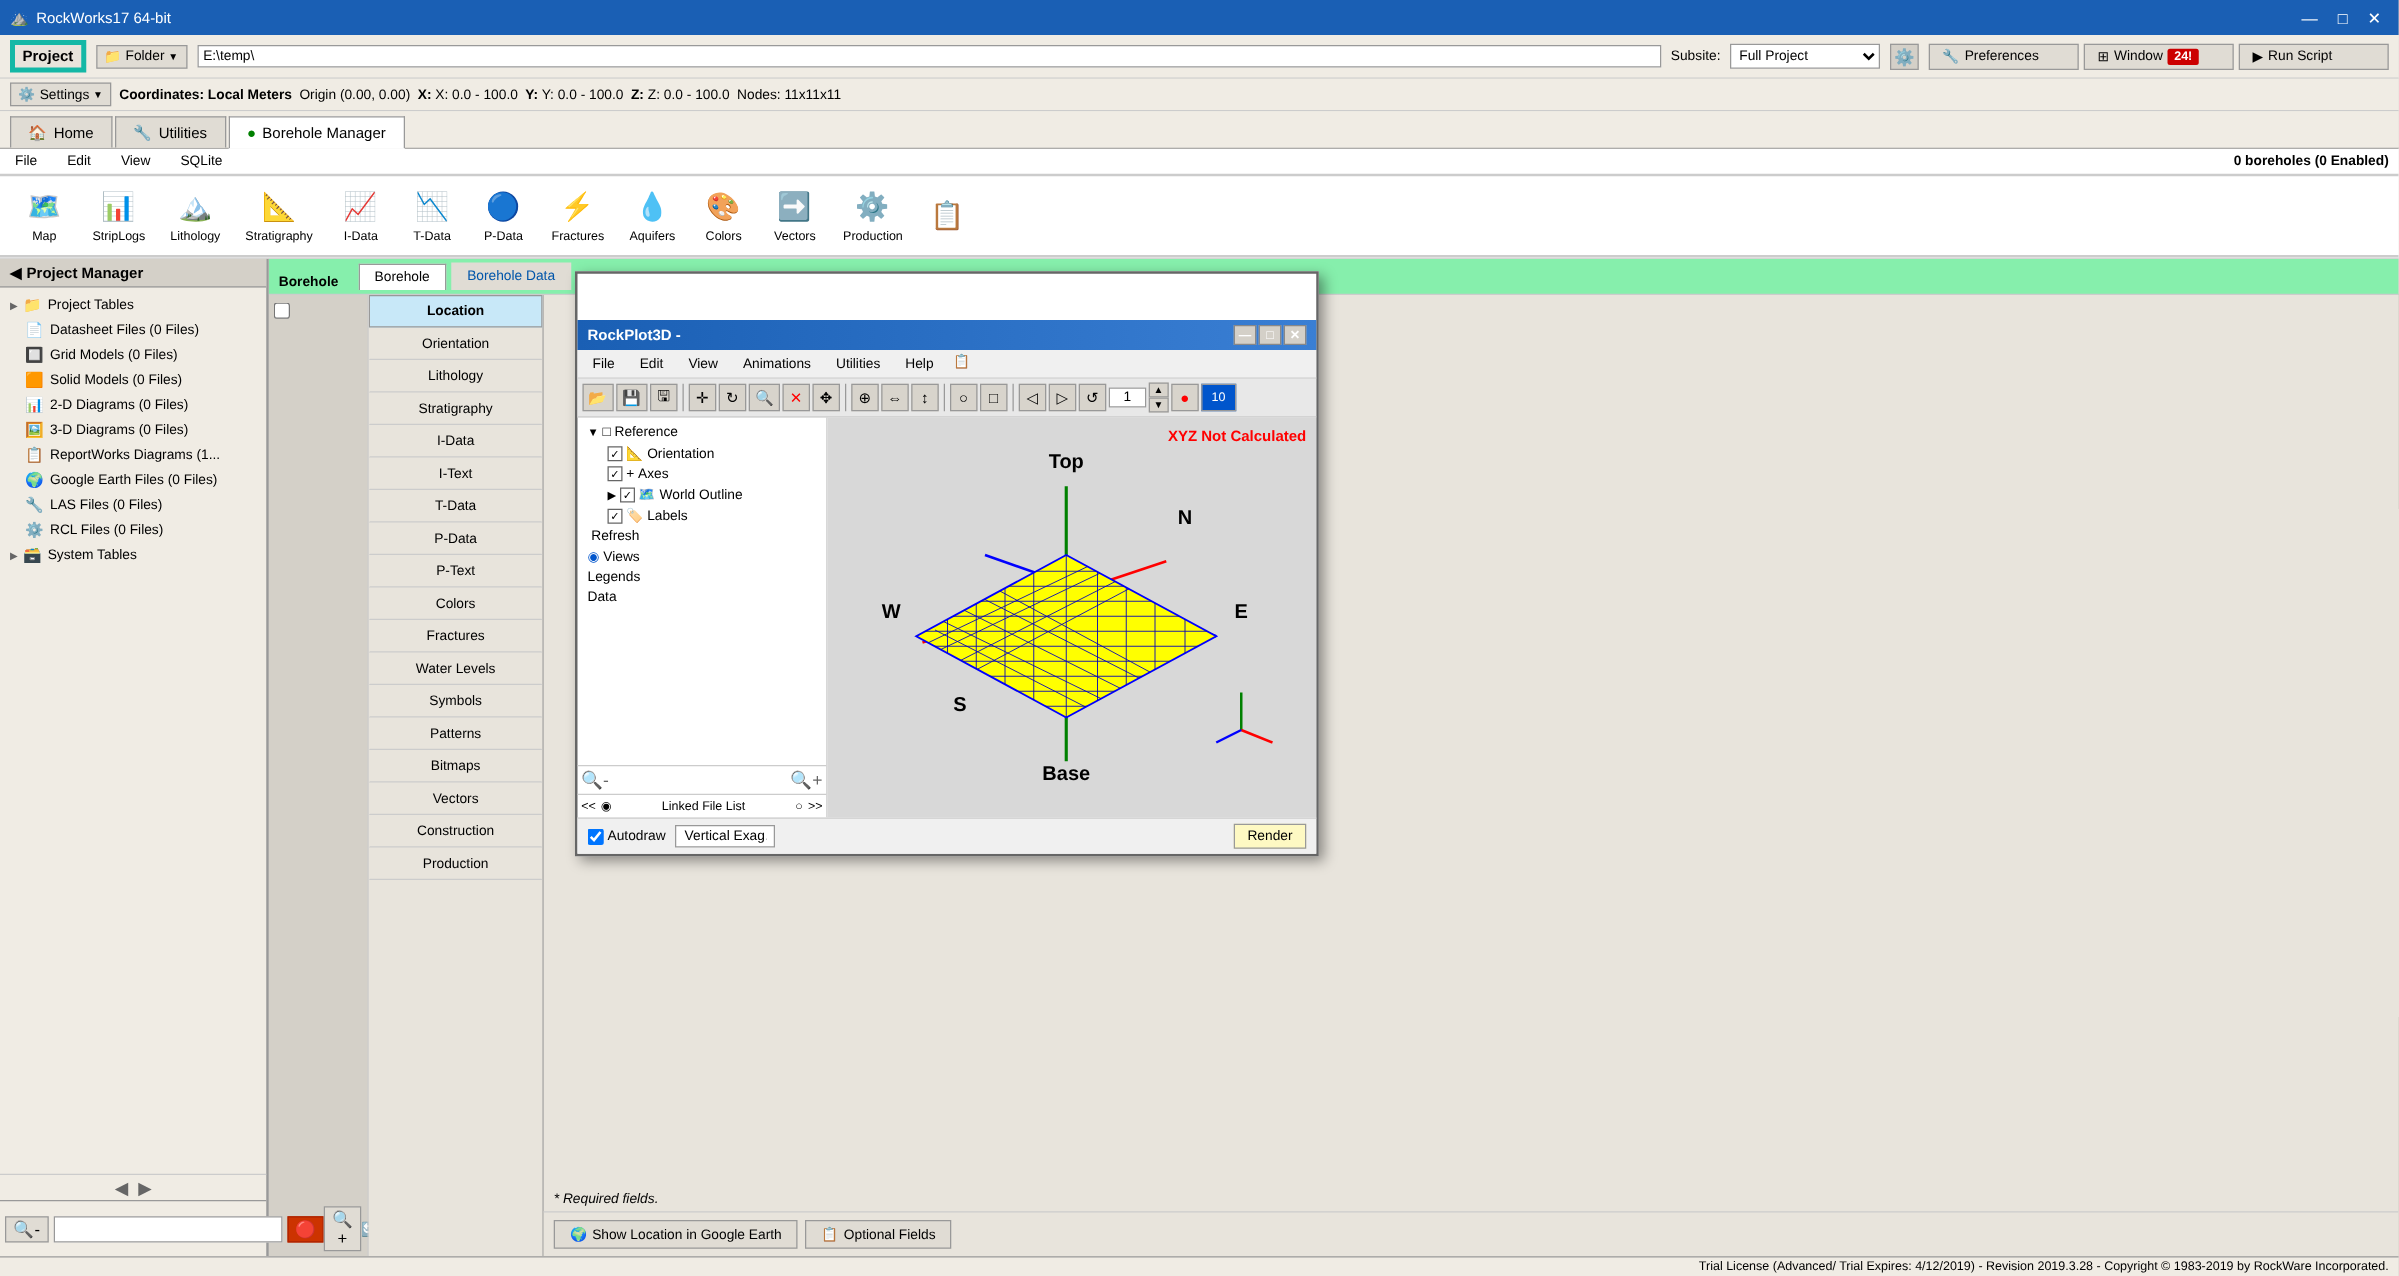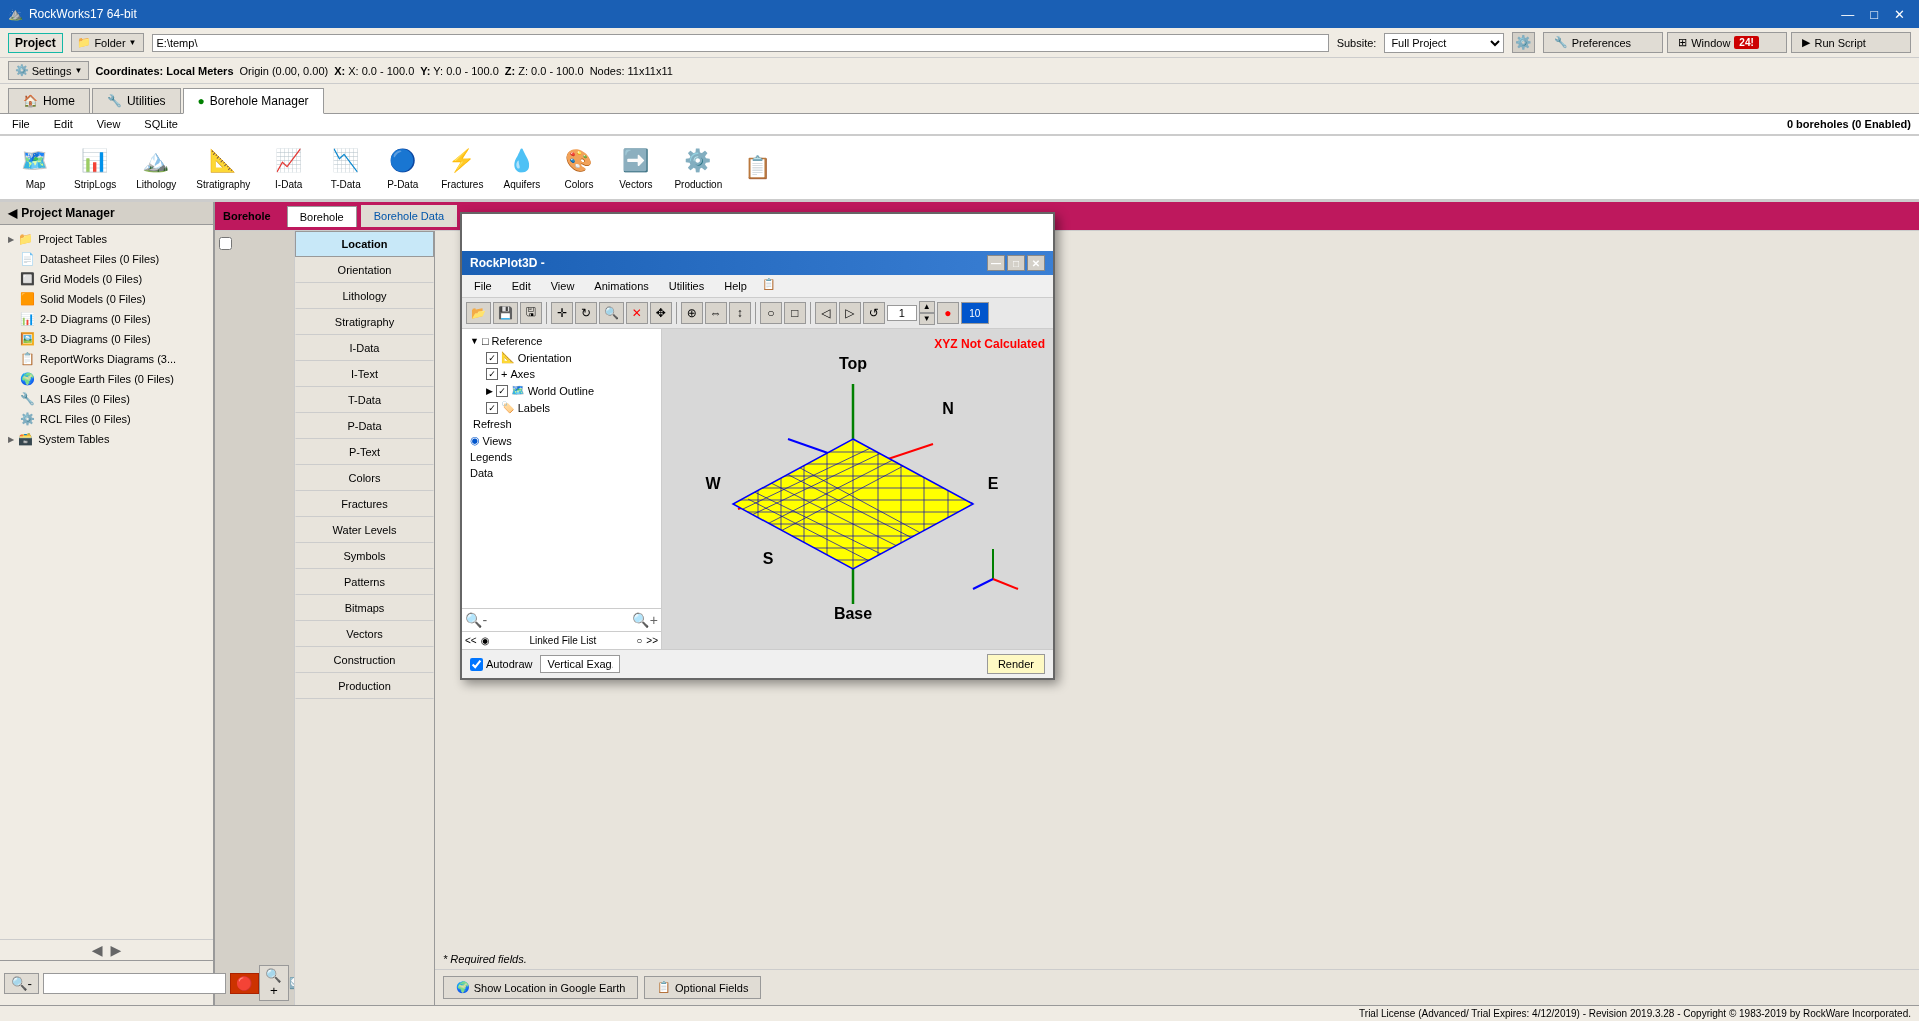--- a/index.html
+++ b/index.html
@@ -12,21 +12,21 @@
     .title-btn { background: none; border: none; color: white; cursor: pointer; font-size: 13px; padding: 2px 6px; }
 
     
     #main-wrapper { display: flex; flex-direction: column; height: calc(1021px - 28px); }
 
     
     #top-area { background: #f0ece4; border-bottom: 1px solid #999; }
 
     
     #project-toolbar { display: flex; align-items: center; gap: 8px; padding: 4px 8px; background: #f0ece4; border-bottom: 1px solid #ccc; }
-    .proj-label { font-weight: bold; font-size: 12px; border: 1px solid #14b8a6; padding: 2px 6px; background: #e8e4dc; }
+    .proj-label { font-weight: bold; font-size: 12px; border: 4px solid #14b8a6; padding: 2px 6px; background: #e8e4dc; }
     .toolbar-btn { background: #e0dcd4; border: 1px solid #999; padding: 2px 6px; cursor: pointer; font-size: 11px; display: flex; align-items: center; gap: 3px; }
     .folder-input { flex: 1; border: 1px solid #999; padding: 2px 4px; background: white; font-size: 11px; }
     .subsite-label { font-size: 11px; }
     .subsite-select { border: 1px solid #999; padding: 2px; font-size: 11px; background: white; min-width: 120px; }
 
     
     #coords-bar { padding: 3px 8px; font-size: 11px; background: #f0ece4; border-bottom: 1px solid #ccc; display: flex; align-items: center; gap: 6px; }
     .coords-bold { font-weight: bold; }
     .pref-btn { background: #e0dcd4; border: 1px solid #999; padding: 3px 10px; cursor: pointer; font-size: 11px; display: flex; align-items: center; gap: 4px; min-width: 120px; }
     .window-btn { background: #e0dcd4; border: 1px solid #999; padding: 3px 10px; cursor: pointer; font-size: 11px; display: flex; align-items: center; gap: 4px; min-width: 120px; }
@@ -90,21 +90,21 @@
     .rp-tree-item { padding: 2px 4px; display: flex; align-items: center; gap: 3px; cursor: pointer; }
     .rp-tree-checkbox { width: 12px; height: 12px; border: 1px solid #666; display: flex; align-items: center; justify-content: center; font-size: 9px; background: white; }
     #rp-zoom-btns { display: flex; align-items: center; justify-content: space-between; padding: 3px; border-top: 1px solid #ccc; }
     .rp-zoom-btn { font-size: 14px; cursor: pointer; color: #666; border: none; background: none; }
     #rp-nav-bar { padding: 3px; border-top: 1px solid #ccc; display: flex; align-items: center; gap: 4px; font-size: 10px; }
     #rp-view { flex: 1; background: #d8d8d8; position: relative; display: flex; align-items: center; justify-content: center; }
     #rp-bottom { display: flex; align-items: center; padding: 4px 8px; background: #f0f0f0; border-top: 1px solid #ccc; gap: 8px; font-size: 11px; }
     .rp-bottom-btn { background: #fef9c3; border: 1px solid #999; padding: 3px 10px; cursor: pointer; font-size: 11px; }
     .rp-bottom-input { border: 1px solid #999; padding: 2px 6px; font-size: 11px; background: white; width: 80px; }
     .rp-checkbox { display: flex; align-items: center; gap: 3px; }
-    #bh-header { display: flex; align-items: center; background: #be185d; border-bottom: 1px solid #ccc; padding: 3px 8px; font-size: 11px; }
+    #bh-header { display: flex; align-items: flex-end; background: #86efac; border-bottom: 1px solid #ccc; padding: 3px 8px; font-size: 11px; }
     .bh-header-tab { padding: 4px 12px; cursor: pointer; background: #e0dcd4; border: 1px solid transparent; }
     .bh-header-tab.active-tab { background: white; border: 1px solid #999; border-bottom: none; }
 
     
     #bh-list-area { padding: 4px; border-right: 1px solid #ccc; width: 80px; }
     .bh-checkbox { display: flex; align-items: center; gap: 2px; font-size: 11px; margin: 2px 0; }
 
     .rp-separator { width: 1px; height: 22px; background: #999; margin: 0 2px; }
 
     
@@ -283,21 +283,21 @@
         <div class="tree-item" style="padding-left:16px;">
           <span class="tree-icon">📊</span>
           <span>2-D Diagrams (0 Files)</span>
         </div>
         <div class="tree-item" style="padding-left:16px;">
           <span class="tree-icon">🖼️</span>
           <span>3-D Diagrams (0 Files)</span>
         </div>
         <div class="tree-item" style="padding-left:16px;">
           <span class="tree-icon">📋</span>
-          <span>ReportWorks Diagrams (3...</span>
+          <span>ReportWorks Diagrams (1...</span>
         </div>
         <div class="tree-item" style="padding-left:16px;">
           <span class="tree-icon">🌍</span>
           <span>Google Earth Files (0 Files)</span>
         </div>
         <div class="tree-item" style="padding-left:16px;">
           <span class="tree-icon">🔧</span>
           <span>LAS Files (0 Files)</span>
         </div>
         <div class="tree-item" style="padding-left:16px;">

